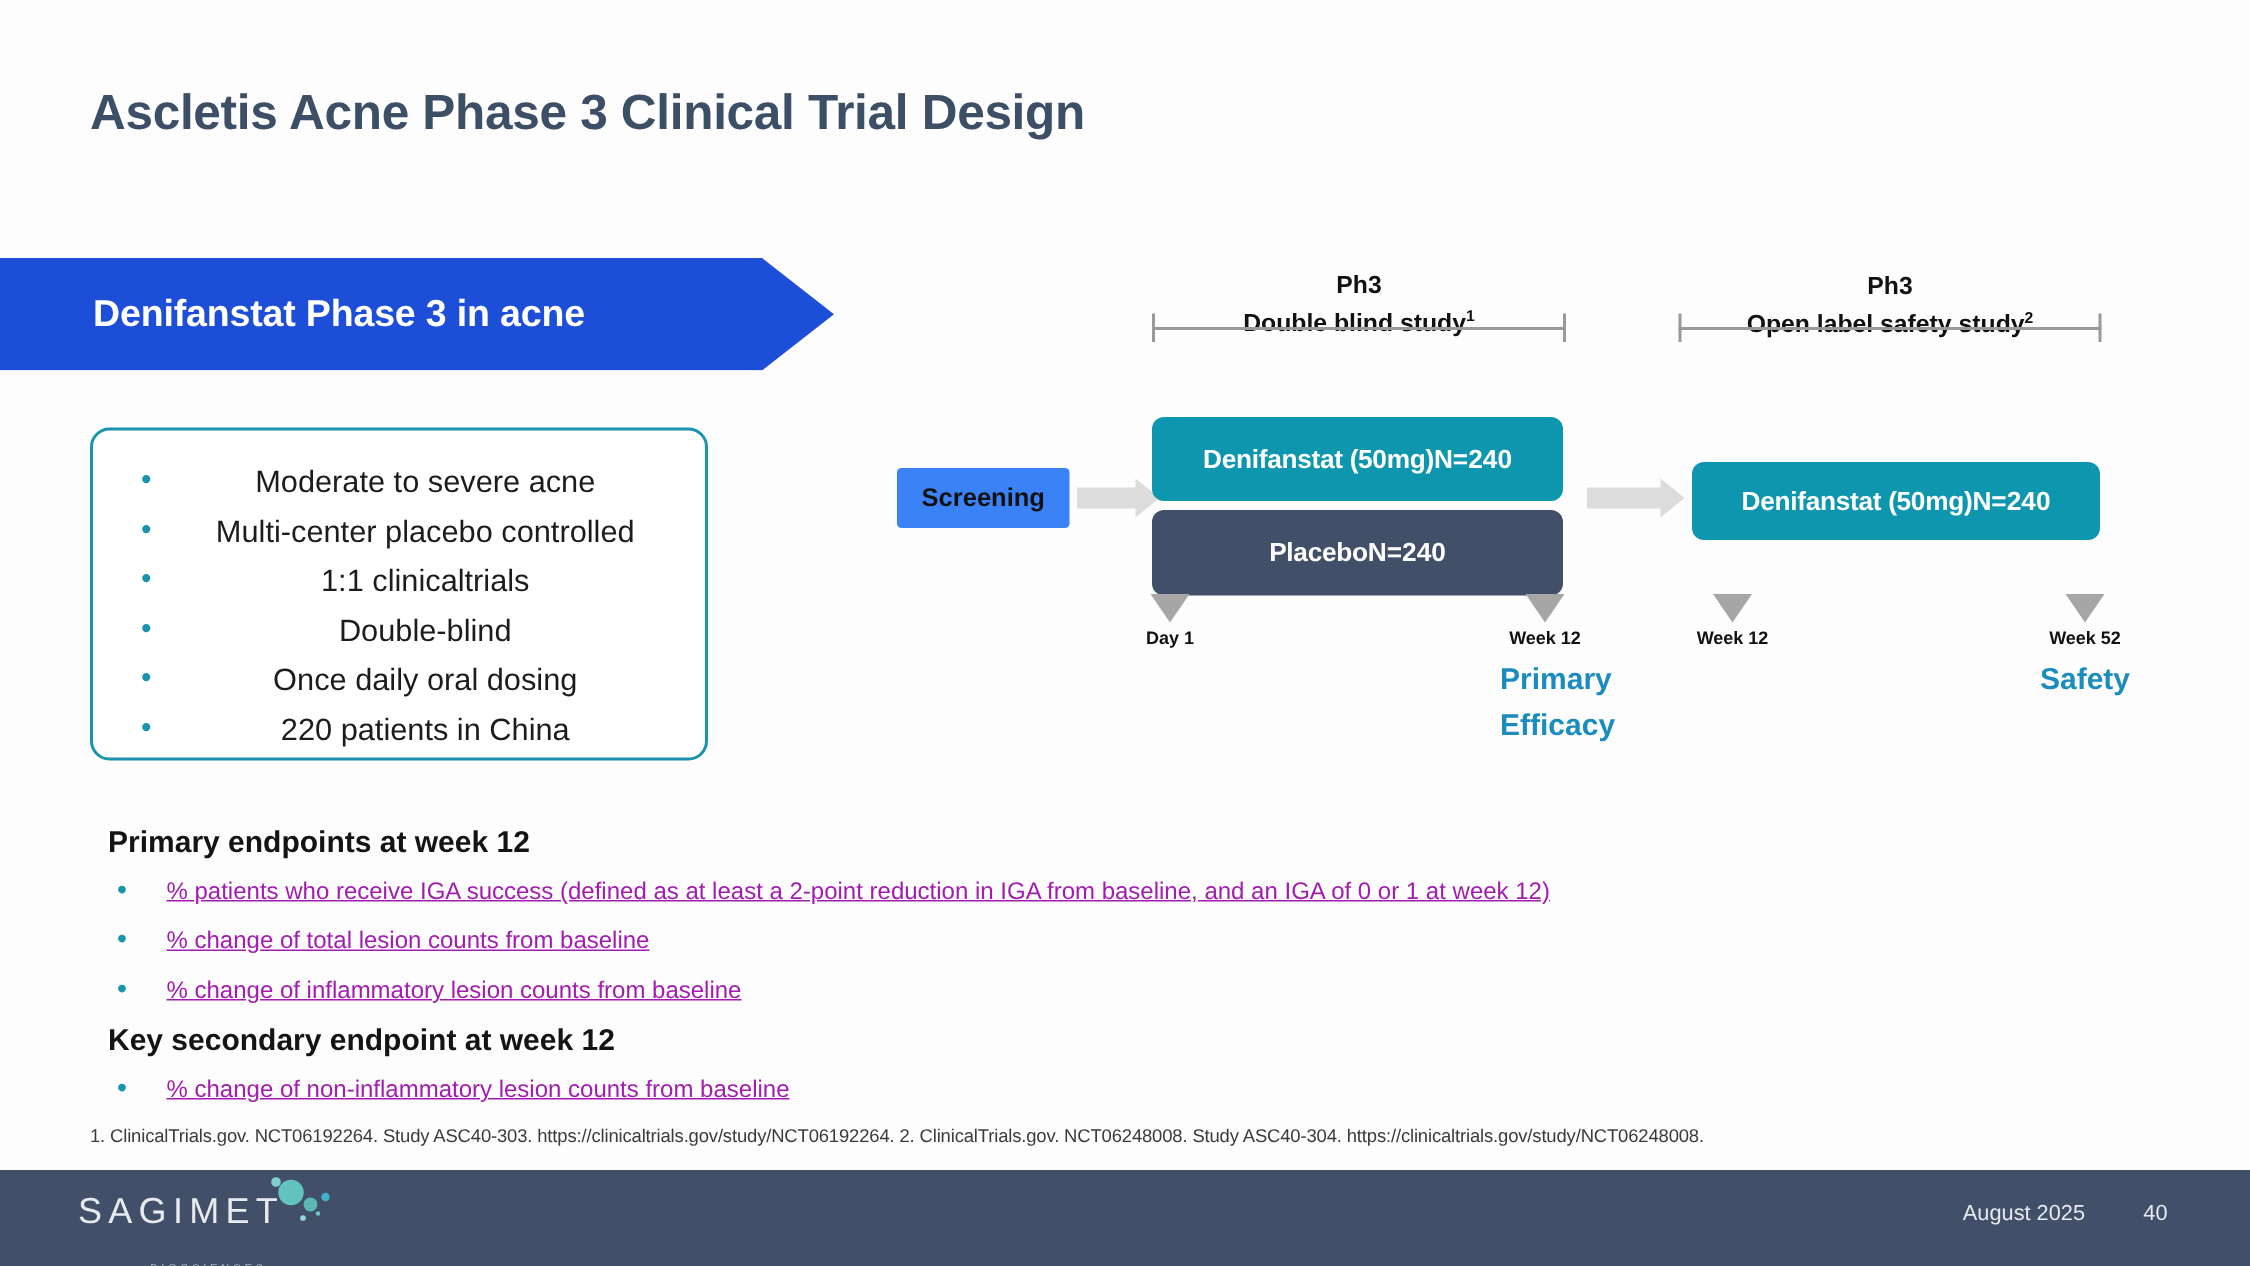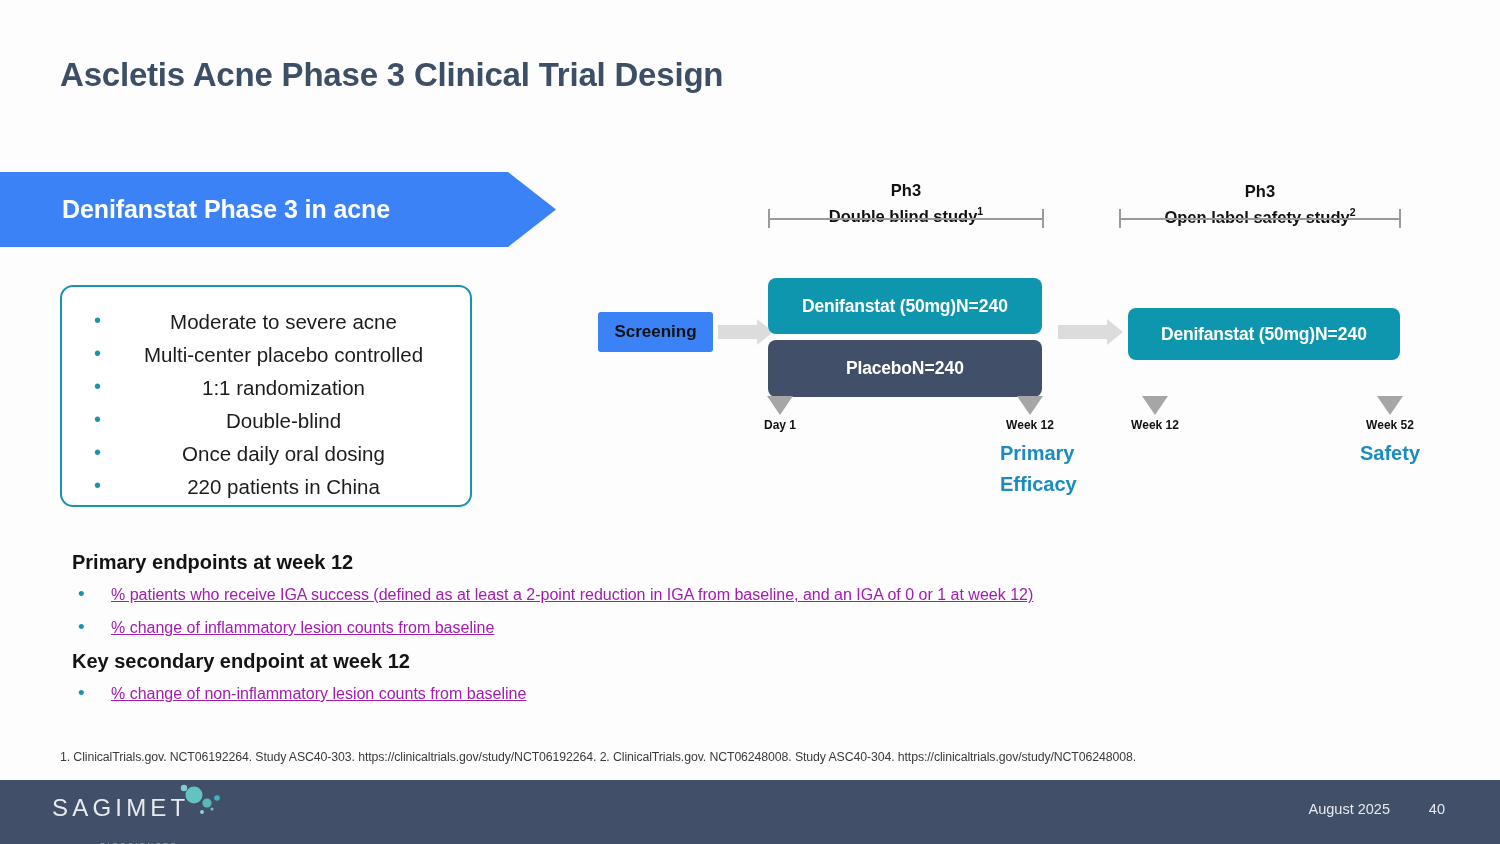--- a/index.html
+++ b/index.html
@@ -24,21 +24,21 @@
     color: #3d4f66;
     letter-spacing: -0.2px;
     white-space: nowrap;
   }
 
   
   .banner {
     position: absolute;
     left: 0px; top: 172px;
     width: 556px; height: 75px;
-    background: #3b82f6;
+    background: #1d4ed8;
     clip-path: polygon(0 0, 508px 0, 556px 50%, 508px 100%, 0 100%);
     display: flex;
     align-items: center;
   }
   .banner-label {
     color: #ffffff;
     font-size: 25px;
     font-weight: bold;
     padding-left: 62px;
     letter-spacing: -0.1px;
@@ -216,21 +216,21 @@
   <div class="slide-title">Ascletis Acne Phase 3 Clinical Trial Design</div>
 
   <div class="banner">
     <span class="banner-label">Denifanstat Phase 3 in acne</span>
   </div>
 
   <div class="design-card">
     <ul class="design-list">
       <li>Moderate to severe acne</li>
       <li>Multi-center placebo controlled</li>
-      <li>1:1 randomization</li>
+      <li>1:1 clinicaltrials</li>
       <li>Double-blind</li>
       <li>Once daily oral dosing</li>
       <li>220 patients in China</li>
     </ul>
   </div>
 
   <div class="diagram">
 
     <div class="phase-head" style="left:768px; top:180px; width:276px;">
       <div class="ph">Ph3</div>
@@ -297,20 +297,21 @@
       <div class="tri"></div>
       <div class="tlabel">Week 52</div>
       <div class="tsub">Safety</div>
     </div>
   </div>
 
   <div class="endpoints">
     <div class="ep-head">Primary endpoints at week 12</div>
     <ul class="ep-list">
       <li>% patients who receive IGA success (defined as at least a 2-point reduction in IGA from baseline, and an IGA of 0 or 1 at week 12)</li>
+      <li>% change of total lesion counts from baseline</li>
       <li>% change of inflammatory lesion counts from baseline</li>
     </ul>
     <div class="ep-head">Key secondary endpoint at week 12</div>
     <ul class="ep-list">
       <li>% change of non-inflammatory lesion counts from baseline</li>
     </ul>
   </div>
 
   <div class="footnote">1. ClinicalTrials.gov. NCT06192264. Study ASC40-303. https://clinicaltrials.gov/study/NCT06192264. 2. ClinicalTrials.gov. NCT06248008. Study ASC40-304. https://clinicaltrials.gov/study/NCT06248008.</div>
 

